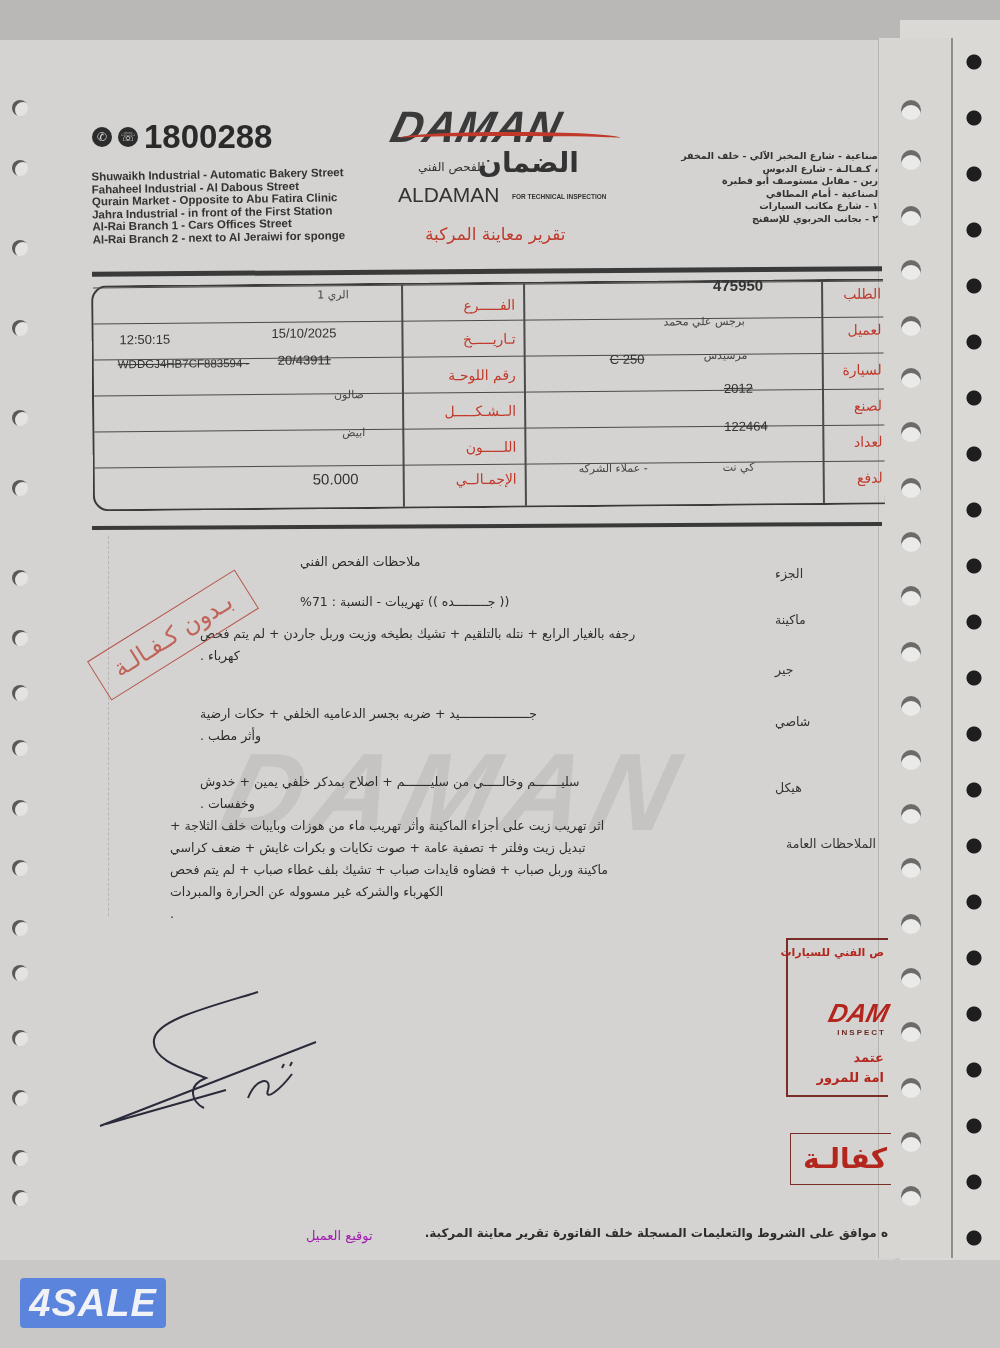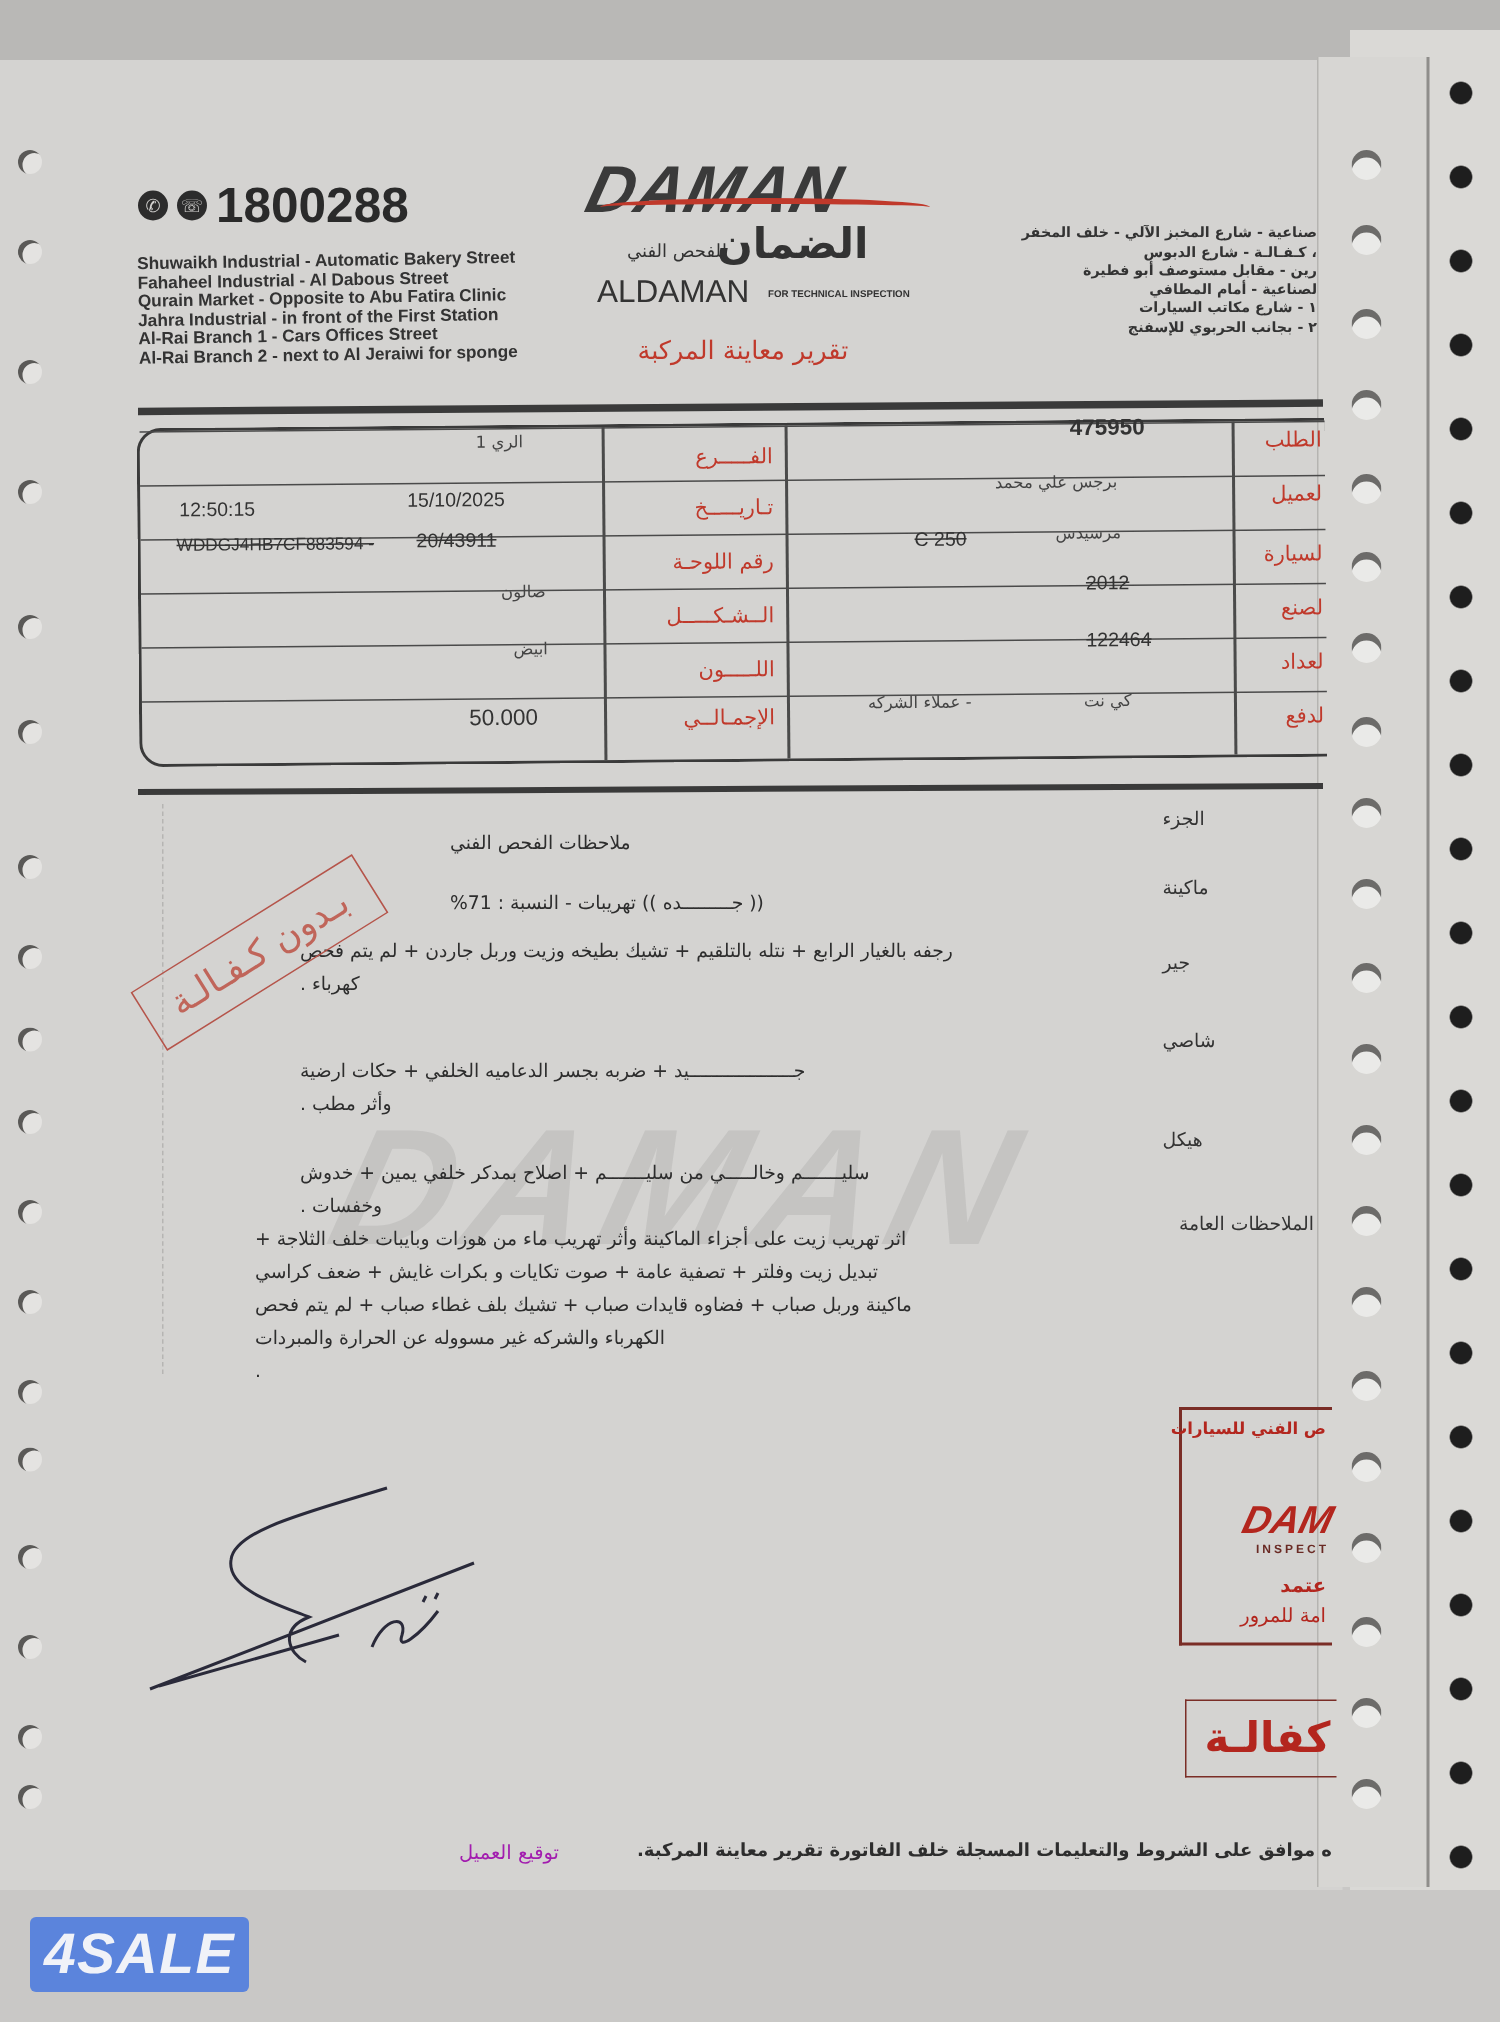--- a/index.html
+++ b/index.html
@@ -57,32 +57,32 @@
     .info-row:first-child { border-top: none; }
     .vline { position: absolute; top: 0; width: 1.5px; height: 222px; background: #4a4a4a; }
     .lbl { position: absolute; font-size: 14px; color: #c0392b; direction: rtl; text-align: right; }
     .val { position: absolute; font-family: "Liberation Sans", sans-serif; font-size: 13px; color: #333; white-space: nowrap; }
     .val-ar { position: absolute; font-size: 11px; color: #444; direction: rtl; white-space: nowrap; }
 
     .hr-thick2 { position: absolute; left: 92px; top: 524px; width: 790px; height: 4px; background: #3a3a3a; transform: rotate(-0.3deg); }
 
     
     .notes-area { position: absolute; left: 108px; top: 536px; width: 780px; height: 380px; border-left: 1px dashed #b6b5b3; }
-    .part-label { position: absolute; left: 775px; font-size: 12.5px; color: #333; direction: rtl; white-space: nowrap; }
+    .part-label { position: absolute; left: 775px; font-size: 12.5px; color: #333; direction: rtl; white-space: nowrap; margin-top: 28px; }
     .note-text { position: absolute; font-size: 12.5px; color: #2d2d2d; direction: rtl; text-align: left; line-height: 19px; }
     .watermark { position: absolute; left: 225px; top: 728px; font-family: "Liberation Sans", sans-serif; font-style: italic; font-weight: bold; font-size: 110px; color: rgba(120,120,120,0.16); transform: skewX(-14deg); letter-spacing: 10px; }
 
     
     .stamp-nowarranty { position: absolute; left: 86px; top: 612px; width: 172px; height: 44px; border: 1.5px solid #b5544a; color: #c0655a; font-size: 24px; text-align: center; line-height: 44px; transform: rotate(-32deg); direction: rtl; }
     .stamp-approved { position: absolute; left: 786px; top: 938px; width: 100px; height: 155px; border: 2px solid #7a2d26; border-right: none; color: #b3261e; text-align: right; direction: rtl; }
     .stamp-approved .l1 { position: absolute; right: 4px; top: 6px; font-size: 11px; font-weight: bold; white-space: nowrap; }
     .stamp-approved .l2 { position: absolute; right: 0px; top: 58px; font-family: "Liberation Sans", sans-serif; font-weight: bold; font-style: italic; font-size: 26px; transform: skewX(-14deg); direction: ltr; }
     .stamp-approved .l3 { position: absolute; right: 2px; top: 88px; font-family: "Liberation Sans", sans-serif; font-size: 8px; letter-spacing: 2px; font-weight: bold; color: #6a2a24; direction: ltr; }
     .stamp-approved .l4 { position: absolute; right: 4px; top: 110px; font-size: 13px; font-weight: bold; }
-    .stamp-approved .l5 { position: absolute; right: 4px; top: 130px; font-size: 13px; font-weight: normal; }
+    .stamp-approved .l5 { position: absolute; right: 4px; top: 130px; font-size: 13px; font-weight: bold; }
     .stamp-warranty { position: absolute; left: 790px; top: 1133px; width: 96px; height: 50px; border: 1.5px solid #7a2d26; border-right: none; color: #b3261e; font-size: 28px; font-weight: bold; text-align: right; line-height: 50px; direction: rtl; padding-right: 4px; }
 
     .signature { position: absolute; left: 96px; top: 990px; width: 250px; height: 150px; }
 
     .terms { position: absolute; left: 430px; top: 1226px; width: 458px; font-size: 12px; font-weight: bold; color: #2d2d2d; direction: rtl; text-align: right; white-space: nowrap; }
     .cust-sig { position: absolute; left: 306px; top: 1228px; font-size: 13px; color: #a21caf; direction: rtl; white-space: nowrap; }
 
     .brand-badge { position: absolute; left: 20px; top: 1278px; width: 146px; height: 50px; background: #5b84dc; border-radius: 4px; color: #f0f2f8; font-family: "Liberation Sans", sans-serif; font-weight: bold; font-style: italic; font-size: 38px; text-align: center; line-height: 50px; letter-spacing: 1px; }
   </style>
 </head>

